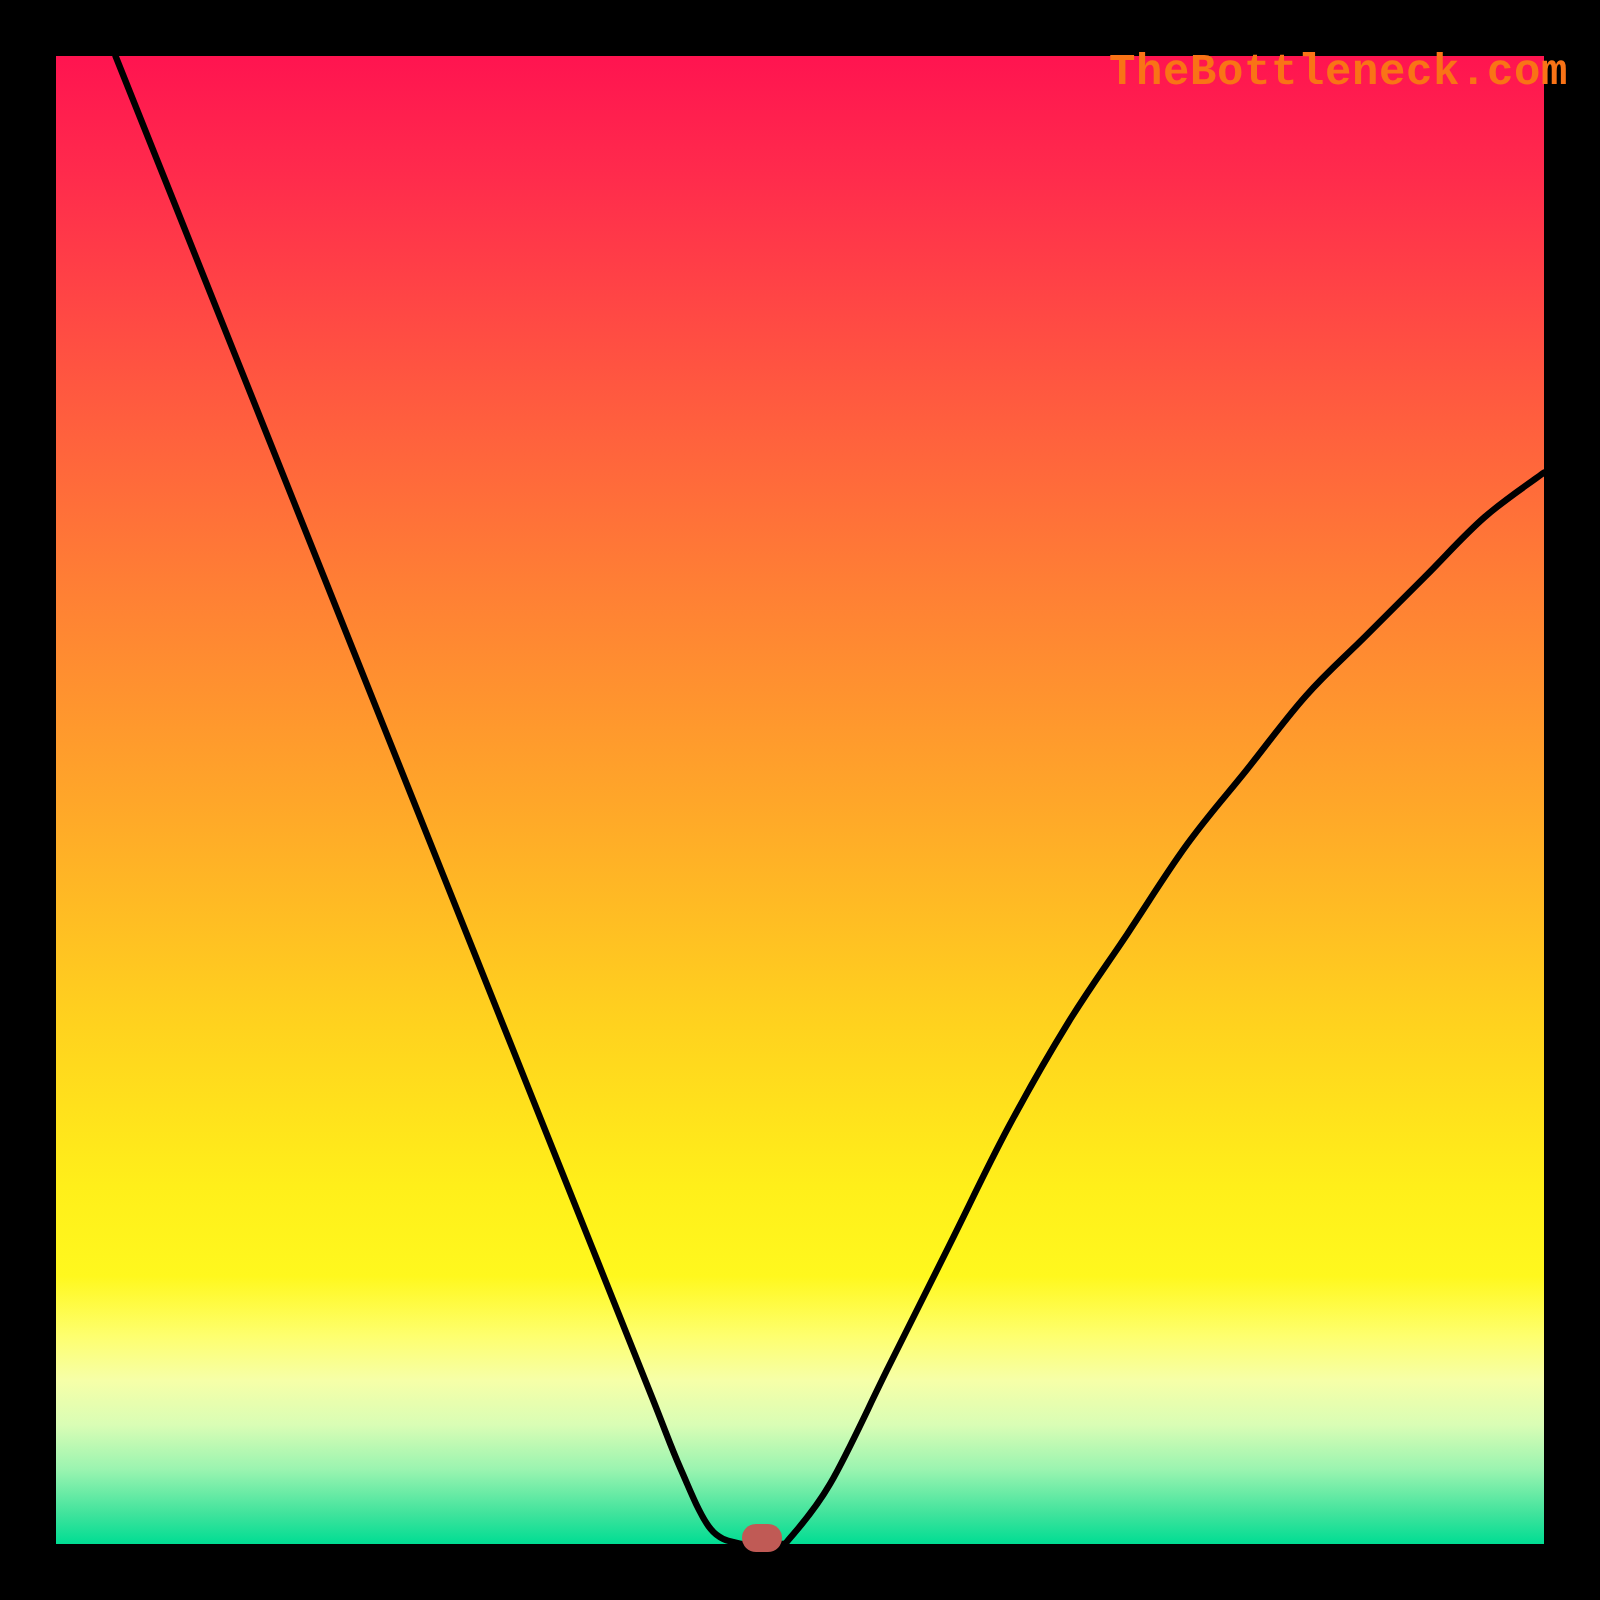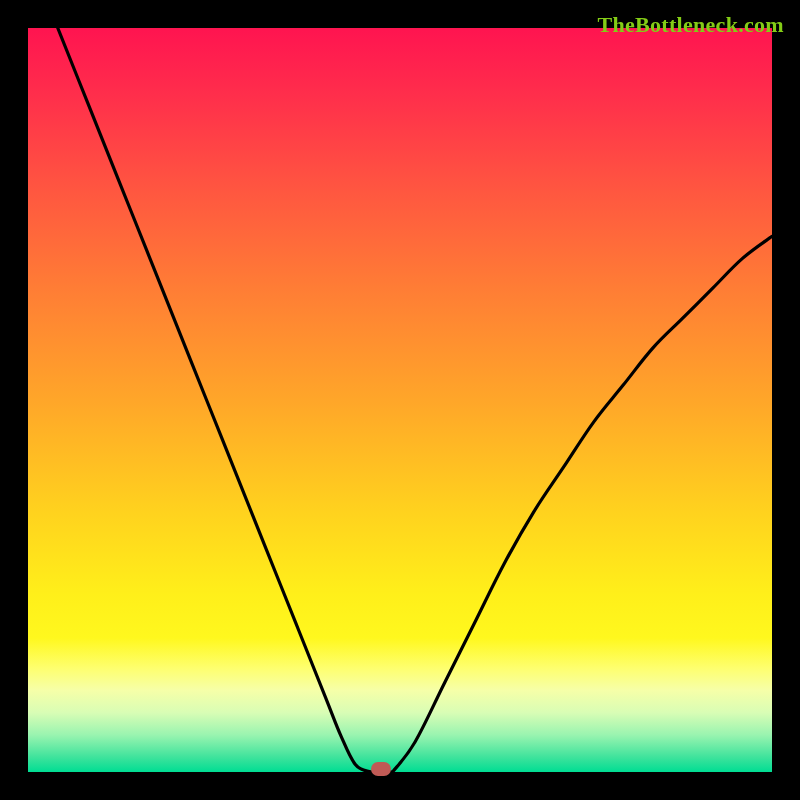--- a/index.html
+++ b/index.html
@@ -5,26 +5,26 @@
   * { margin: 0; padding: 0; box-sizing: border-box; }
   html, body { width: 800px; height: 800px; overflow: hidden; background: #000; }
   .frame {
     position: relative;
     width: 800px;
     height: 800px;
     background: #000;
   }
   .watermark {
     position: absolute;
-    top: 12px;
+    top: 24px;
     right: 16px;
-    font-family: Liberation Serif, serif;
+    font-family: Liberation Mono, monospace;
     font-size: 22px;
     font-weight: bold;
-    color: #84cc16;
+    color: #f97316;
     letter-spacing: 0.3px;
     z-index: 5;
   }
   .plot-area {
     position: absolute;
     left: 28px;
     top: 28px;
     width: 744px;
     height: 744px;
     background: linear-gradient(to bottom,

